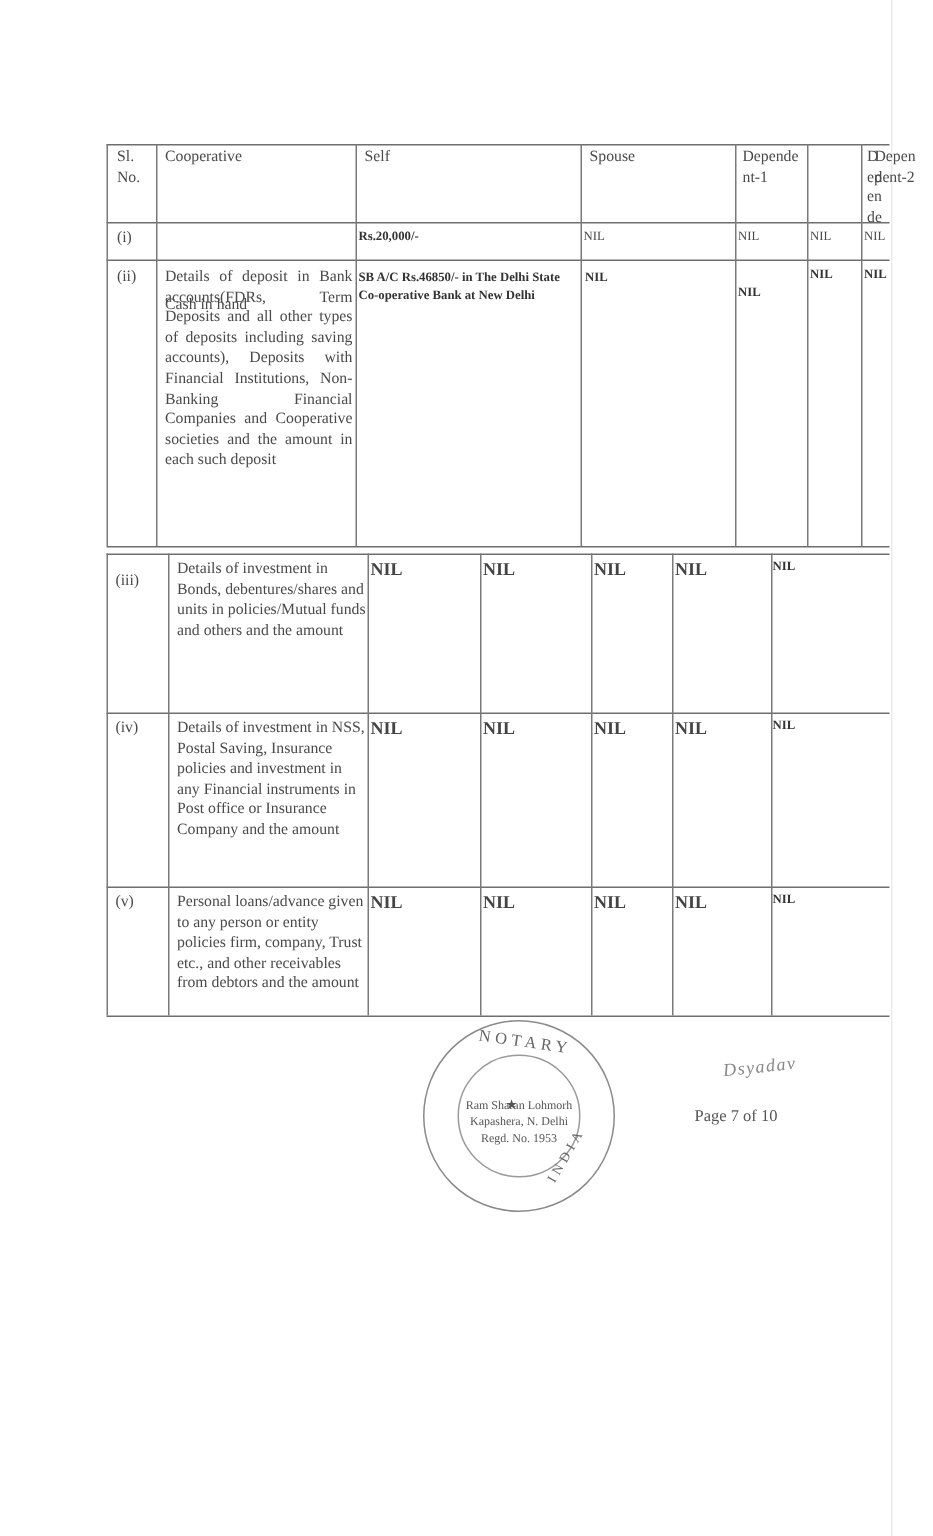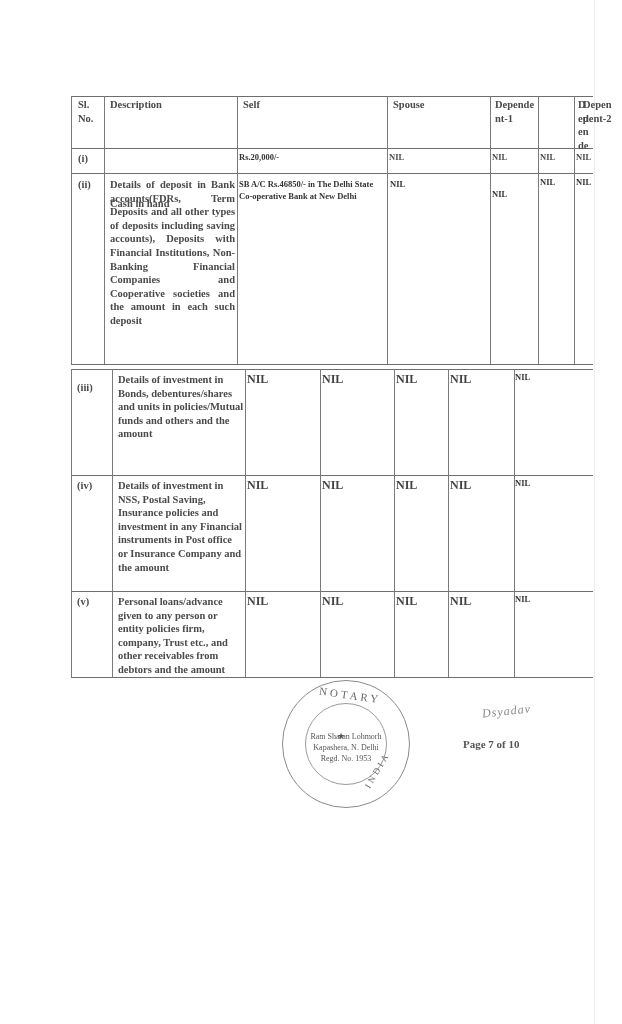--- a/index.html
+++ b/index.html
@@ -1,21 +1,21 @@
 <!DOCTYPE html>
 <html><head>
   <meta charset="utf-8">
   <style>
     html, body { margin: 0; padding: 0; background: #ffffff; }
     body { width: 622px; height: 1024px; position: relative; overflow: hidden;
            font-family: "Liberation Serif", "DejaVu Serif", serif; color: #3a3a3a; }
     .page-edge { position: absolute; left: 594px; top: 0; width: 1px; height: 1024px; background: #ececec; }
     .hline { position: absolute; height: 1px; background: #6e6e6e; }
     .vline { position: absolute; width: 1px; background: #7a7a7a; }
-    .txt { position: absolute; font-size: 10.5px; line-height: 13.6px; color: #4a4a4a; font-weight: bold; }
+    .txt { position: absolute; font-size: 10.5px; line-height: 13.6px; color: #4a4a4a; }
     .bold { font-weight: bold; color: #333; }
     .small { font-size: 8.5px; }
     .nil-big { font-size: 12px; font-weight: bold; color: #444; }
     .just { text-align: justify; text-align-last: left; }
     .stamp { position: absolute; left: 282px; top: 680px; width: 126px; height: 126px;
              border-radius: 50%; border: 1.5px solid #8a8a8a; }
     .stamp-inner { position: absolute; left: 22px; top: 22px; width: 80px; height: 80px;
                    border-radius: 50%; border: 1px solid #9a9a9a; }
     .stamp-text { position: absolute; font-size: 8px; color: #555; text-align: center; width: 100%; line-height: 11px; }
     .stamp-ring { position: absolute; font-size: 11px; color: #666; letter-spacing: 3px; }
@@ -36,21 +36,21 @@
 
   <div class="vline" style="left:71px; top:96px; height:268px;"></div>
   <div class="vline" style="left:104px; top:96px; height:268px;"></div>
   <div class="vline" style="left:237px; top:96px; height:268px;"></div>
   <div class="vline" style="left:387px; top:96px; height:268px;"></div>
   <div class="vline" style="left:490px; top:96px; height:268px;"></div>
   <div class="vline" style="left:538px; top:96px; height:268px;"></div>
   <div class="vline" style="left:574px; top:96px; height:268px;"></div>
 
   <div class="txt" style="left:78px; top:98px; width:24px;">Sl. No.</div>
-  <div class="txt" style="left:110px; top:98px;">Description</div>
+  <div class="txt" style="left:110px; top:98px;">Cooperative</div>
   <div class="txt" style="left:243px; top:98px;">Self</div>
   <div class="txt" style="left:393px; top:98px;">Spouse</div>
   <div class="txt" style="left:495px; top:98px; width:44px;">Depende nt-1</div>
   <div class="txt" style="left:543px; top:98px; width:32px;margin-left:40px;">Depen dent-2</div>
   <div class="txt" style="left:578px; top:98px; width:14px;">D ep en de</div>
 
   <div class="txt" style="left:78px; top:152px;">(i)</div>
   <div class="txt" style="left:110px; top:152px;margin-top:45px;">Cash in hand</div>
   <div class="txt bold small" style="left:239px; top:151px;">Rs.20,000/-</div>
   <div class="txt small" style="left:389px; top:151px;">NIL</div>

